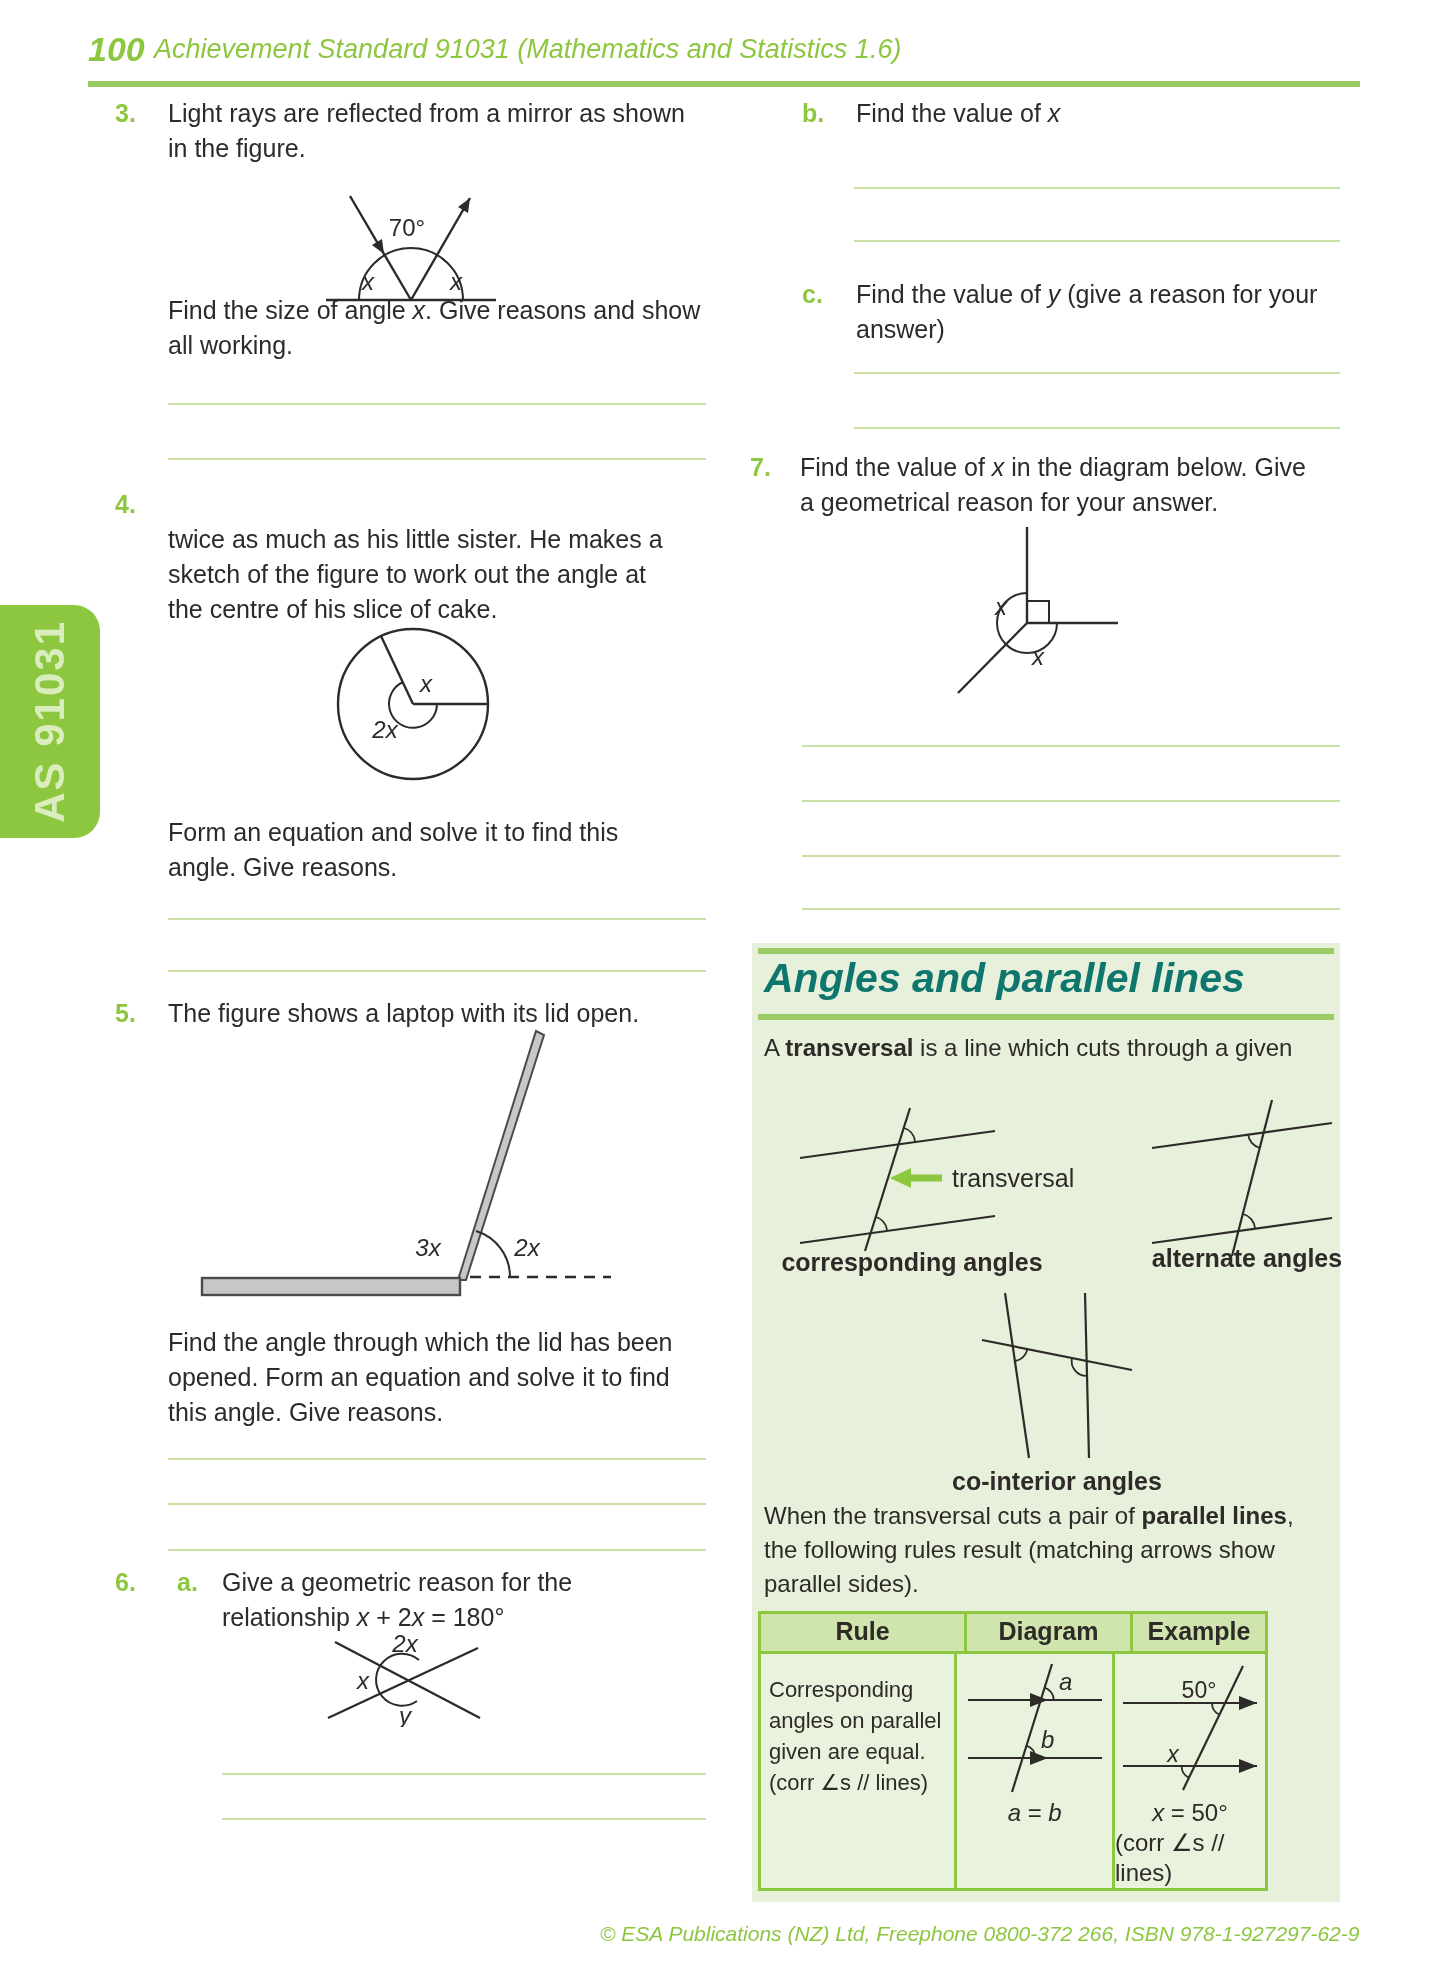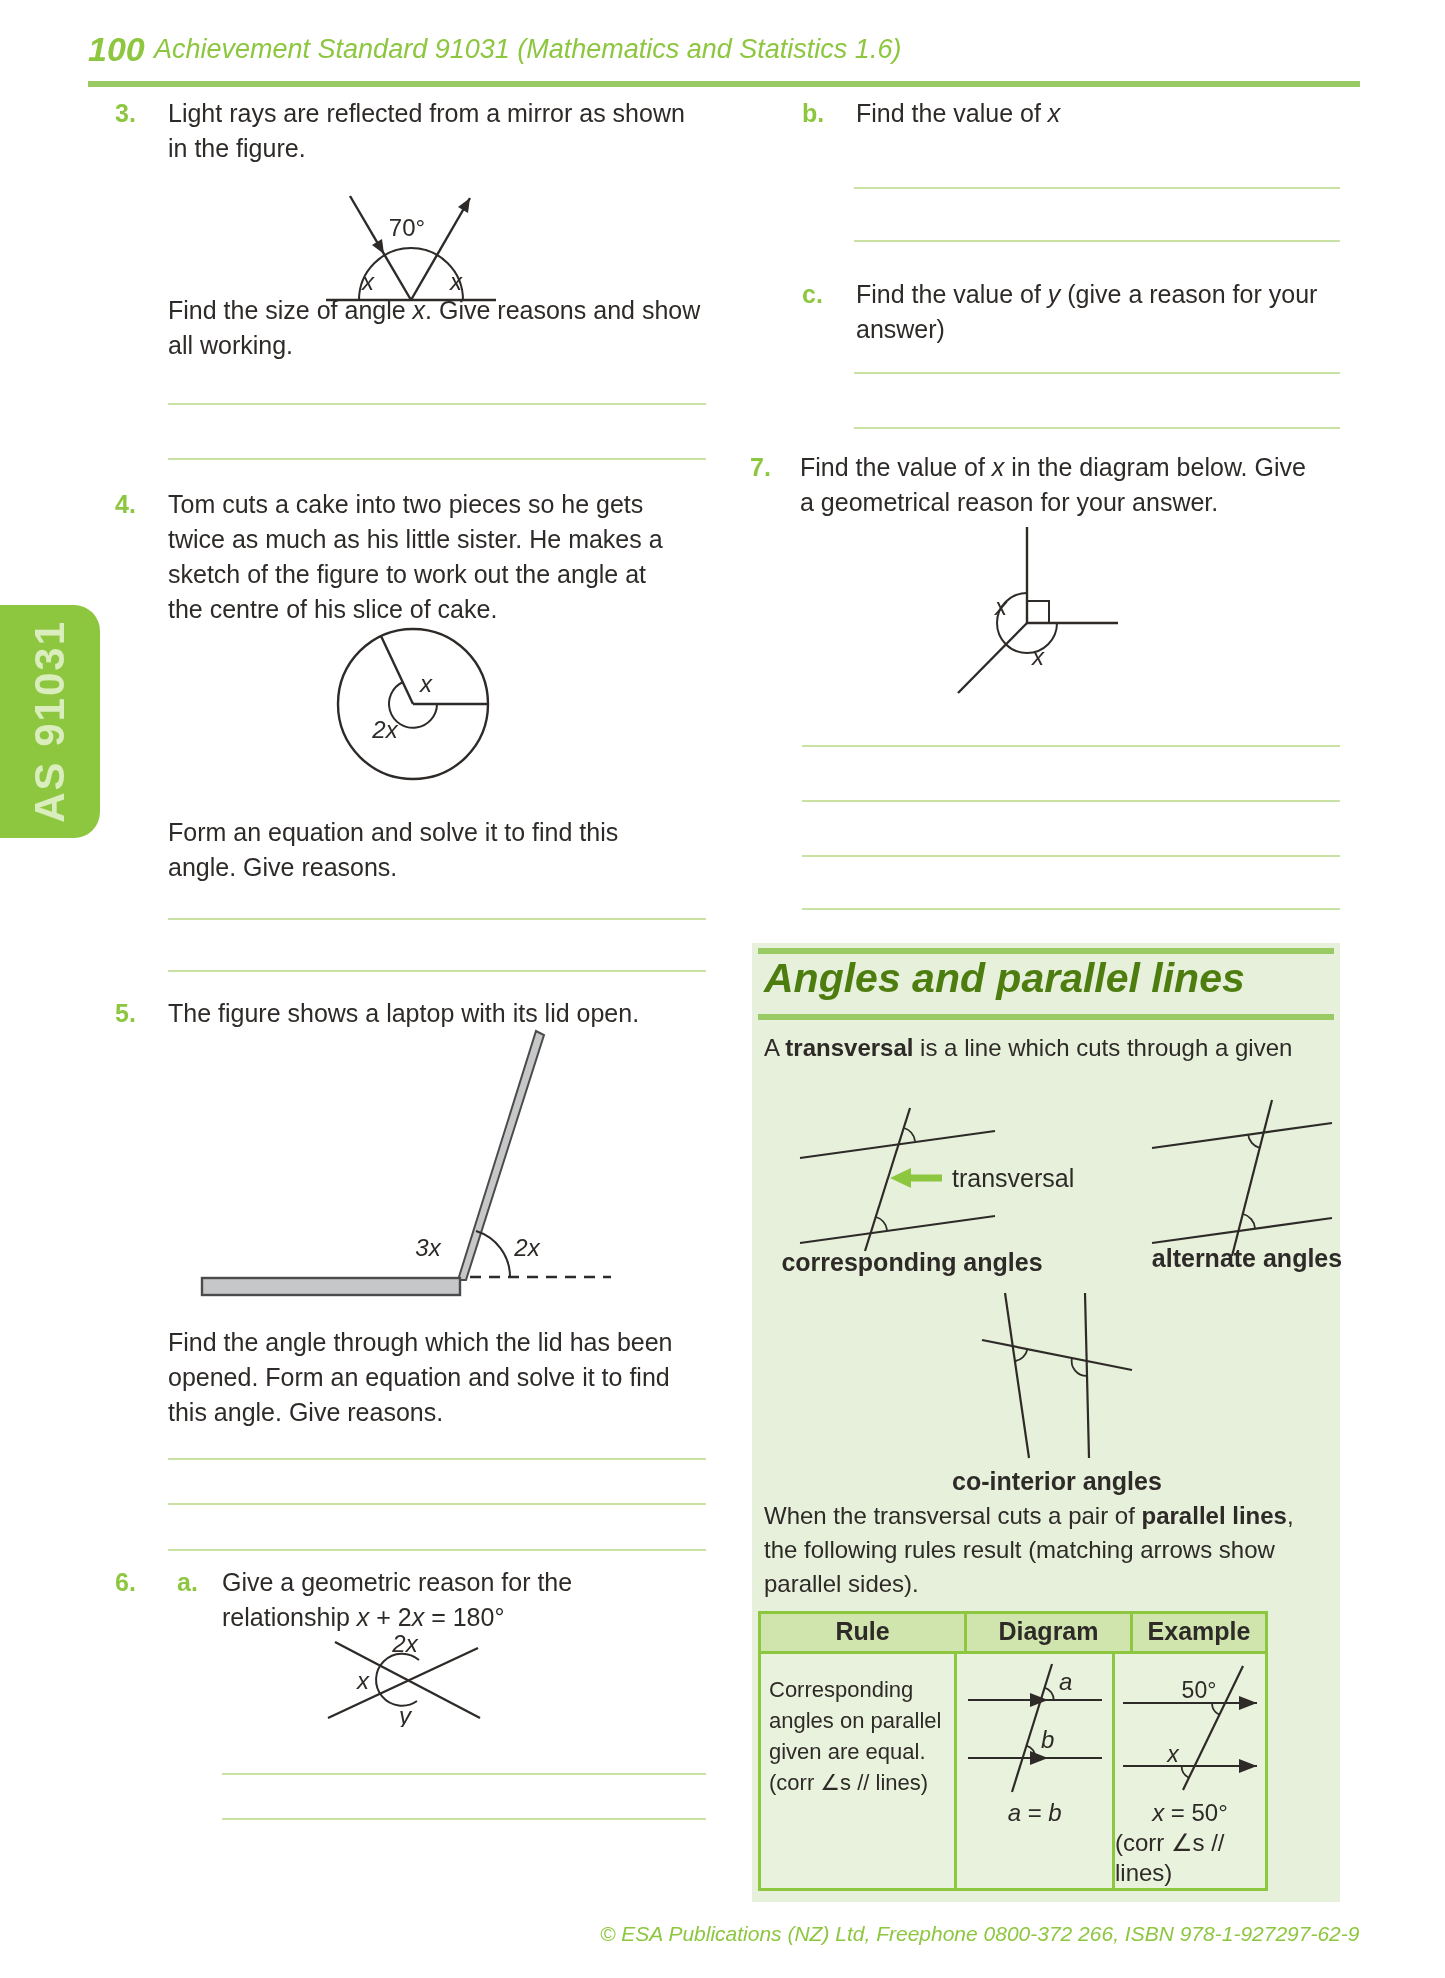--- a/index.html
+++ b/index.html
@@ -20,21 +20,21 @@
   .aline{position:absolute;height:0;border-top:2px solid #c9e2a4;}
   .it{font-style:italic;}
   .bd{font-weight:700;}
   .fig{position:absolute;}
   svg text{font-family:"Liberation Sans",sans-serif;fill:#2e2a28;}
   .dlab{font-size:24px;font-style:italic;}
   .dnum{font-size:24px;}
   
   .gbox{position:absolute;left:752px;top:943px;width:588px;height:959px;background:#e6f0da;}
   .gbar{position:absolute;left:6px;width:576px;height:6px;background:#9aca64;}
-  .gtitle{position:absolute;left:12px;top:12px;font-size:41px;font-weight:700;font-style:italic;color:#4d7c0f;white-space:nowrap;}
+  .gtitle{position:absolute;left:12px;top:12px;font-size:41px;font-weight:700;font-style:italic;color:#0f766e;white-space:nowrap;}
   .gpar{position:absolute;font-size:24px;line-height:34px;white-space:nowrap;}
   .gcap{position:absolute;font-size:25px;font-weight:700;text-align:center;}
   
   .tbl{position:absolute;left:6px;top:668px;width:510px;border:3px solid #8dc63f;background:#e9f2dc;box-sizing:border-box;}
   .trow{display:flex;}
   .thead{background:#d0e5ad;border-bottom:3px solid #8dc63f;}
   .thead .tc{font-weight:700;font-size:25px;text-align:center;padding:3px 0 5px 0;}
   .tc{box-sizing:border-box;}
   .c1{width:203px;}
   .c2{width:166px;border-left:3px solid #8dc63f;}
@@ -72,21 +72,21 @@
     <text class="dnum" x="89" y="48" text-anchor="middle">70°</text>
     <text class="dlab" x="50" y="102" text-anchor="middle">x</text>
     <text class="dlab" x="138" y="102" text-anchor="middle">x</text>
   </svg>
 
   <div class="qtext" style="left:168px;top:293px;"><span>Find the size of angle </span><span class="it">x</span><span>. Give reasons and show</span><br><span>all working.</span></div>
   <div class="aline" style="left:168px;top:403px;width:538px;"></div>
   <div class="aline" style="left:168px;top:458px;width:538px;"></div>
 
   <span class="marker" style="left:115px;top:487px;">4.</span>
-  <div class="qtext" style="left:168px;top:487px;"><span>Tom cuts a cake into two pieces so he gets</span><br><span>twice as much as his little sister. He makes a</span><br><span>sketch of the figure to work out the angle at</span><br><span>the centre of his slice of cake.</span></div>
+  <div class="qtext" style="left:168px;top:487px;"><br><span>twice as much as his little sister. He makes a</span><br><span>sketch of the figure to work out the angle at</span><br><span>the centre of his slice of cake.</span></div>
 
   <svg class="fig" style="left:335px;top:626px;" width="156" height="156" viewBox="0 0 156 156">
     <circle cx="78" cy="78" r="75" fill="none" stroke="#2e2a28" stroke-width="2.4"></circle>
     <line x1="78" y1="78" x2="46" y2="10" stroke="#2e2a28" stroke-width="2.4"></line>
     <line x1="78" y1="78" x2="153" y2="78" stroke="#2e2a28" stroke-width="2.4"></line>
     <path d="M 102,78 A 24,24 0 1 1 68,56" fill="none" stroke="#2e2a28" stroke-width="2"></path>
     <text class="dlab" x="85" y="66">x</text>
     <text class="dlab" x="50" y="112" text-anchor="middle">2x</text>
   </svg>
 

